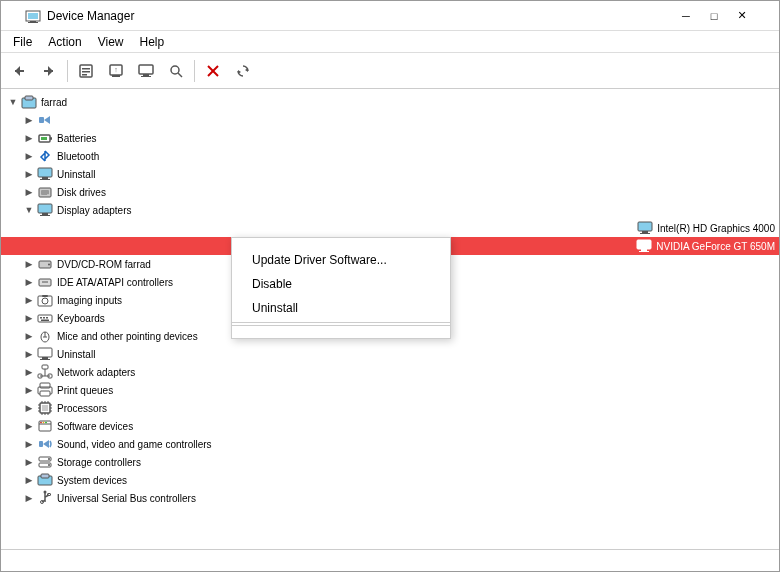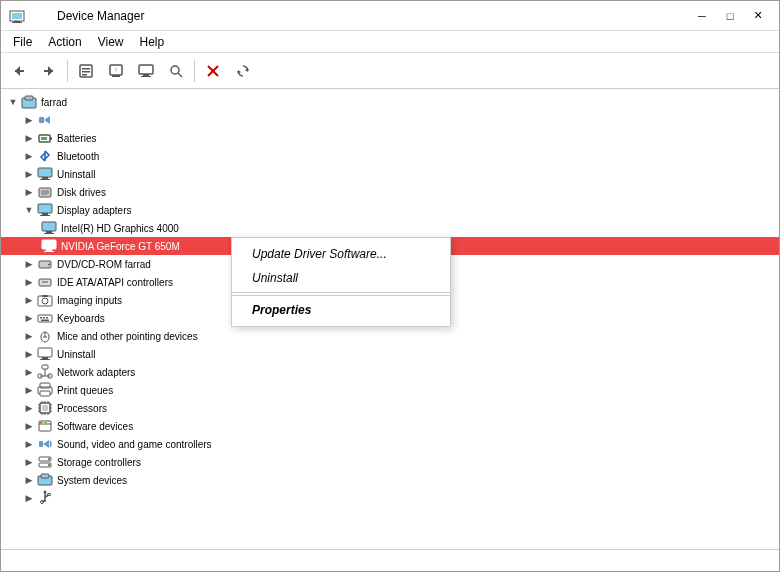--- a/index.html
+++ b/index.html
@@ -22,24 +22,23 @@
       display: flex;
       flex-direction: column;
       box-shadow: 2px 2px 8px rgba(0,0,0,0.3);
     }
     
     .title-bar {
       background: #fff;
       height: 30px;
       display: flex;
       align-items: center;
-      padding: 0 8px;
+      padding: 0 24px;
       border-bottom: 1px solid #ddd;
       user-select: none;
-      gap: 26px;
     }
     .title-bar-icon {
       width: 16px;
       height: 16px;
       margin-right: 6px;
       display: flex;
       align-items: center;
       justify-content: center;
     }
     .title-bar-title {
@@ -160,21 +159,21 @@
       align-items: center;
       justify-content: center;
       font-size: 14px;
       flex-shrink: 0;
     }
     .item-label {
       font-size: 10px;
     }
     .indent1 { padding-left: 4px; }
     .indent2 { padding-left: 20px; }
-    .indent3 { padding-left: 24px; }
+    .indent3 { padding-left: 24px; justify-content: flex-end; }
     
     .status-bar {
       height: 22px;
       background: #fff;
       border-top: 1px solid #ccc;
       display: flex;
       align-items: center;
       padding: 0 8px;
       font-size: 11px;
       color: #555;
@@ -182,22 +181,21 @@
     
     .context-menu {
       position: absolute;
       top: 148px;
       left: 230px;
       width: 220px;
       background: #fff;
       border: 1px solid #ccc;
       box-shadow: 2px 2px 8px rgba(0,0,0,0.2);
       z-index: 100;
-      padding: 4px 0;
-      font-style: italic;
+      padding: 10px 0;
     }
     .ctx-item {
       padding: 5px 20px;
       cursor: pointer;
       font-size: 12px;
       color: #000;
     }
     .ctx-item.bold {
       font-weight: bold;
     }
@@ -590,30 +588,31 @@
         <div class="item-icon">
           <svg width="16" height="16" viewBox="0 0 16 16">
             <line x1="8" y1="2" x2="8" y2="12" stroke="#555" stroke-width="1.5"></line>
             <line x1="8" y1="7" x2="12" y2="5" stroke="#555" stroke-width="1.5"></line>
             <line x1="8" y1="10" x2="5" y2="12" stroke="#555" stroke-width="1.5"></line>
             <circle cx="8" cy="2" r="1.5" fill="#555"></circle>
             <rect x="10.5" y="3.5" width="3" height="2" rx="0.5" fill="none" stroke="#555" stroke-width="1"></rect>
             <circle cx="5" cy="12" r="1.5" fill="none" stroke="#555" stroke-width="1"></circle>
           </svg>
         </div>
+        <span class="item-label">Universal Serial Bus controllers</span>
       </div>
 
     </div>
 
     <div class="context-menu">
       <div class="ctx-item">Update Driver Software...</div>
+      <div class="ctx-item">Disable</div>
       <div class="ctx-item">Uninstall</div>
       <div class="ctx-separator"></div>
       <div class="ctx-separator"></div>
-      <div class="ctx-item bold">Properties</div>
     </div>
 
   </div>
 
   <div class="status-bar">
     <span></span>
   </div>
 
 </div>
 

